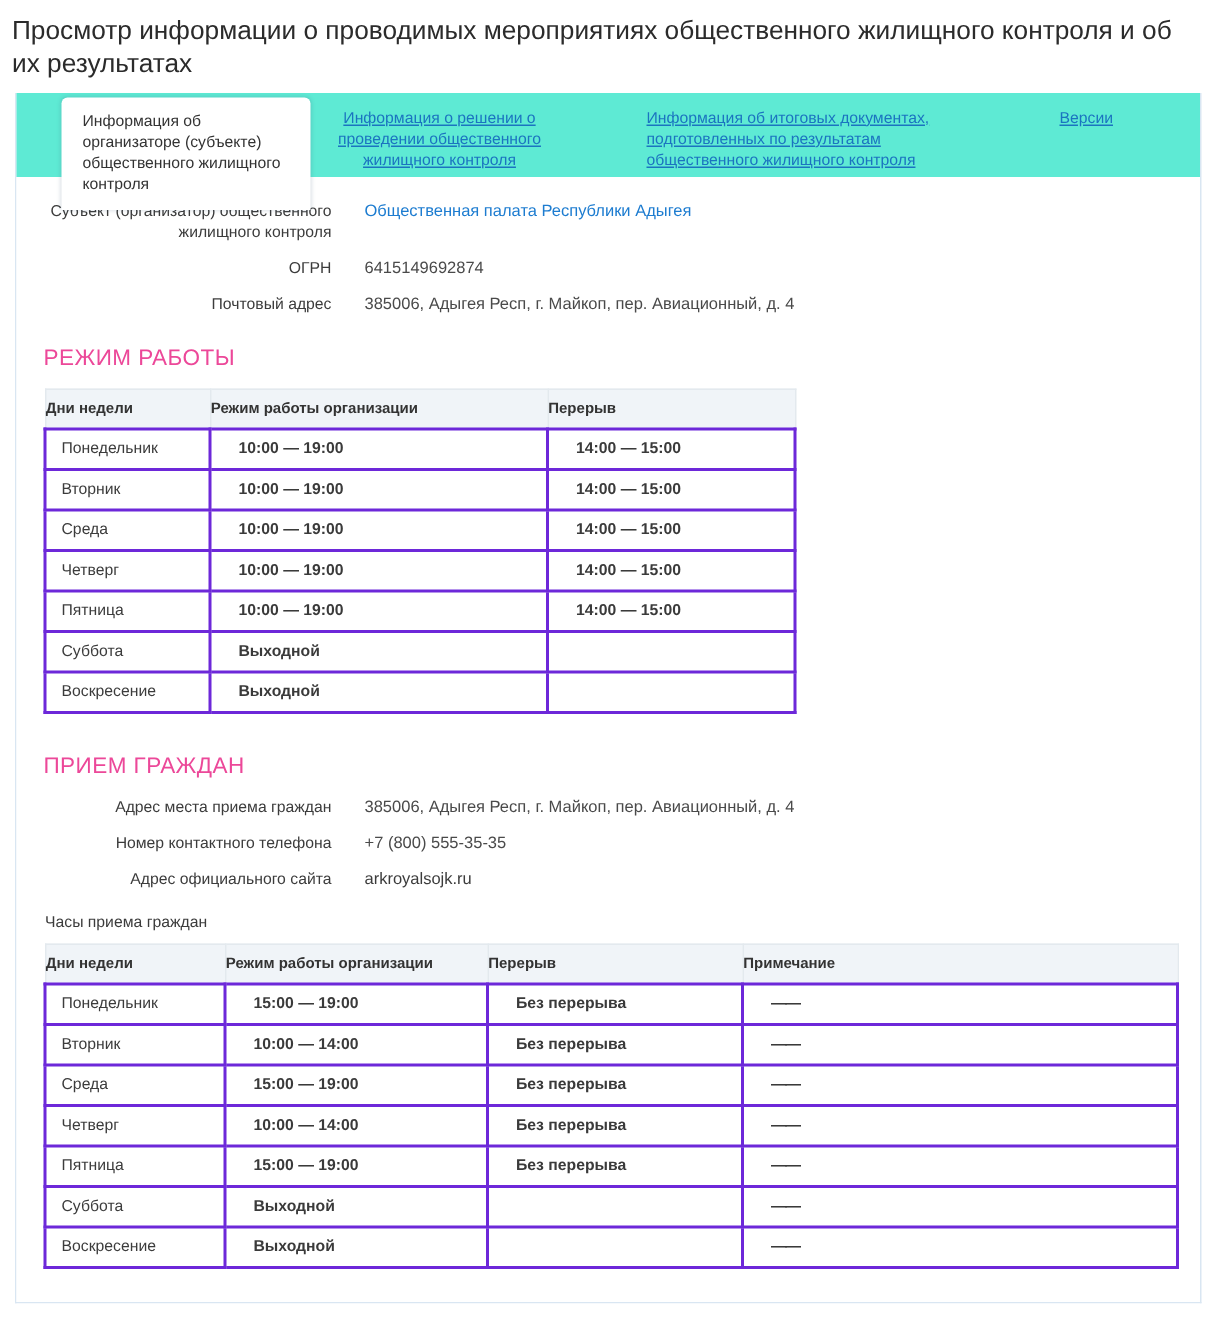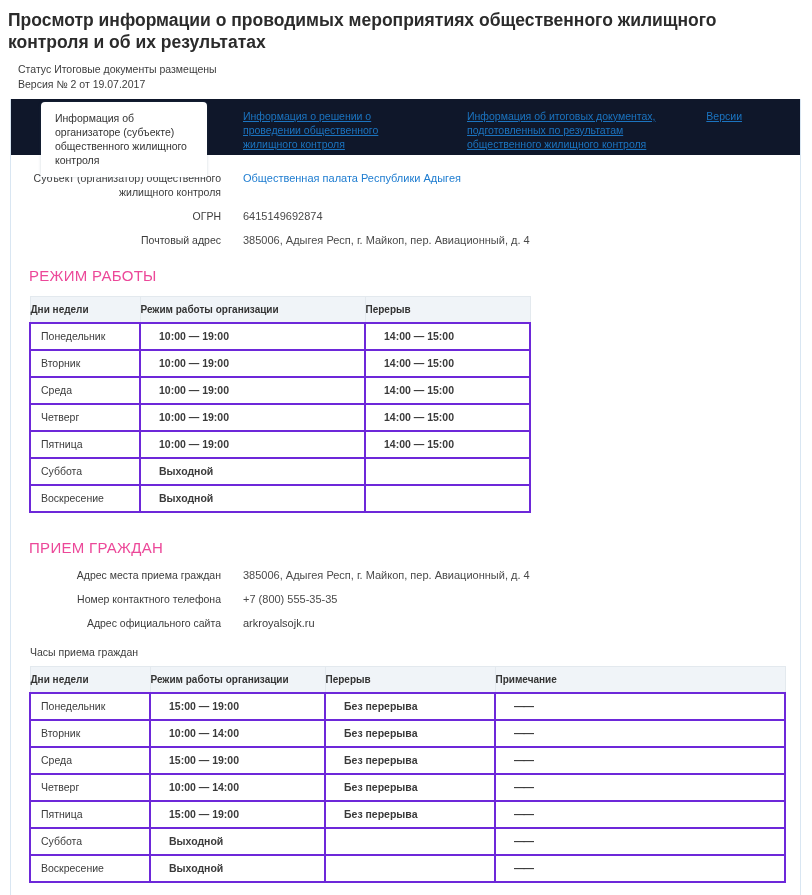--- a/index.html
+++ b/index.html
@@ -5,42 +5,42 @@
   * { box-sizing: border-box; margin: 0; padding: 0; }
   html, body { background: #fff; width: 812px; }
   body {
     font-family: "Liberation Sans", sans-serif;
     color: #3c3c3c;
     -webkit-font-smoothing: antialiased;
   }
   .page { padding: 6px 10px 0 8px; width: 812px; }
 
   h1.title {
-    font-size: 17.5px; font-weight: bold; color: #2b2b2b;
+    font-size: 17.5px; font-weight: normal; color: #2b2b2b;
     line-height: 1.25; margin: 4px 0 8px 0; max-width: 792px;
   }
   .meta { margin-left: 10px; font-size: 10.5px; color: #3c3c3c; line-height: 15px; margin-bottom: 7px; }
 
   .panel { margin-left: 2px; width: 791px; border: 1px solid #d9e6f2; border-top: none; background: #fff; }
 
-  .tabbar { background: #0f172a; height: 56px; display: flex; align-items: flex-start; }
+  .tabbar { background: #5eead4; height: 56px; display: flex; align-items: flex-start; }
   .tab-active {
     margin-left: 30px; margin-top: 3px; width: 166px;
     background: #fff; border-radius: 4px 4px 0 0;
     padding: 9px 12px 10px 14px;
     font-size: 10.5px; line-height: 14px; color: #333;
     box-shadow: 0 0 3px rgba(60,90,120,0.25); position: relative; z-index: 2;
     cursor: default;
   }
   .tab-link {
     display: block; margin-top: 10px;
     font-size: 10.5px; line-height: 14px;
     color: #1b74c0; text-decoration: underline; cursor: pointer;
   }
-  .t2 { margin-left: 36px; width: 172px; }
+  .t2 { width: 172px; text-align: center; }
   .t3 { margin-left: 52px; width: 220px; }
   .t4 { margin-left: auto; margin-right: 58px; width: auto; }
 
   .content { background: #fff; padding: 16px 18px 22px 18px; }
 
   .frow { display: flex; margin-bottom: 10px; }
   .flabel { width: 192px; text-align: right; font-size: 10.5px; color: #3c3c3c; line-height: 14px; flex: none; }
   .fvalue { margin-left: 22px; font-size: 11px; font-weight: normal; color: #4a4a4a; line-height: 14px; max-width: 520px; }
   .fvalue.link { color: #1d7cd0; cursor: pointer; }
   .fvalue.plain { font-weight: normal; color: #3c3c3c; }
@@ -61,24 +61,20 @@
 
   .hours-label { font-size: 10.5px; color: #3c3c3c; margin: 16px 0 8px 1px; }
 </style>
 </head>
 <body>
 
 <div class="page">
 
   <h1 class="title">Просмотр информации о проводимых мероприятиях общественного жилищного контроля и об их результатах</h1>
 
-  <div class="meta">
-    <div><span>Статус</span> <span>Итоговые документы размещены</span></div>
-    <div>Версия № 2 от 19.07.2017</div>
-  </div>
 
   <div class="panel">
 
     <div class="tabbar">
       <div class="tab-active">Информация об организаторе (субъекте) общественного жилищного контроля</div>
       <a class="tab-link t2">Информация о решении о проведении общественного жилищного контроля</a>
       <a class="tab-link t3">Информация об итоговых документах, подготовленных по результатам общественного жилищного контроля</a>
       <a class="tab-link t4">Версии</a>
     </div>
 

